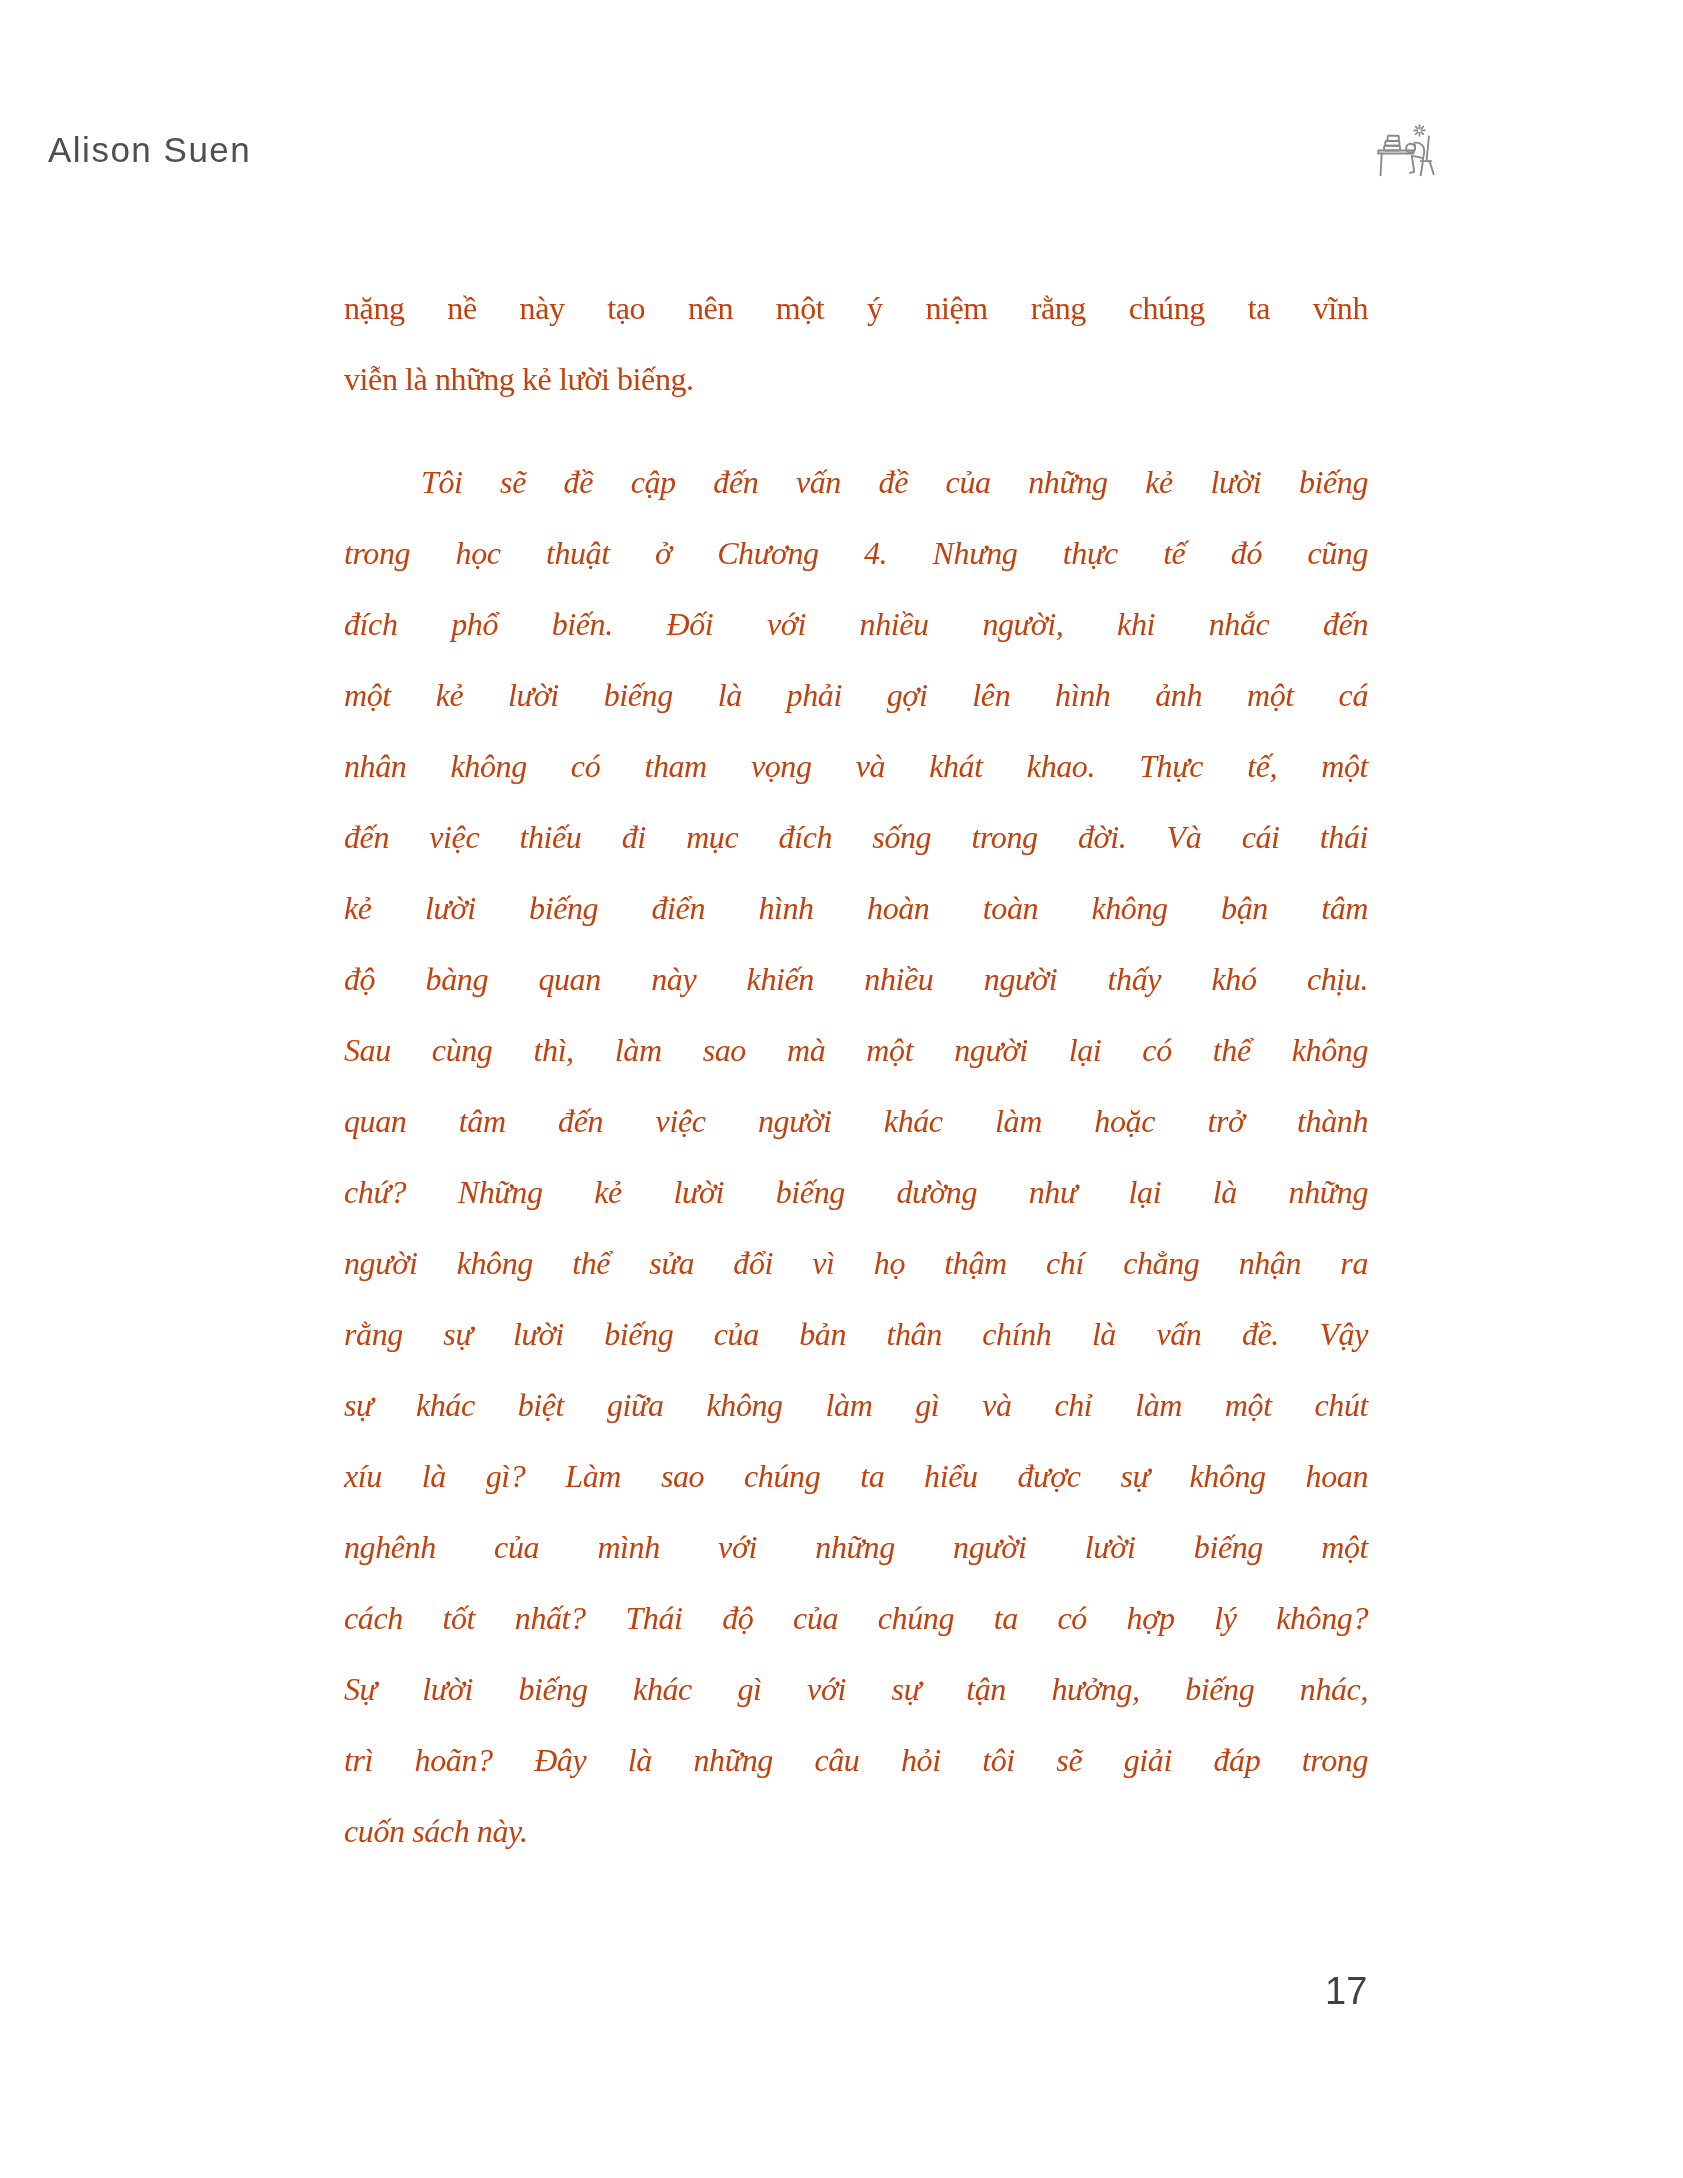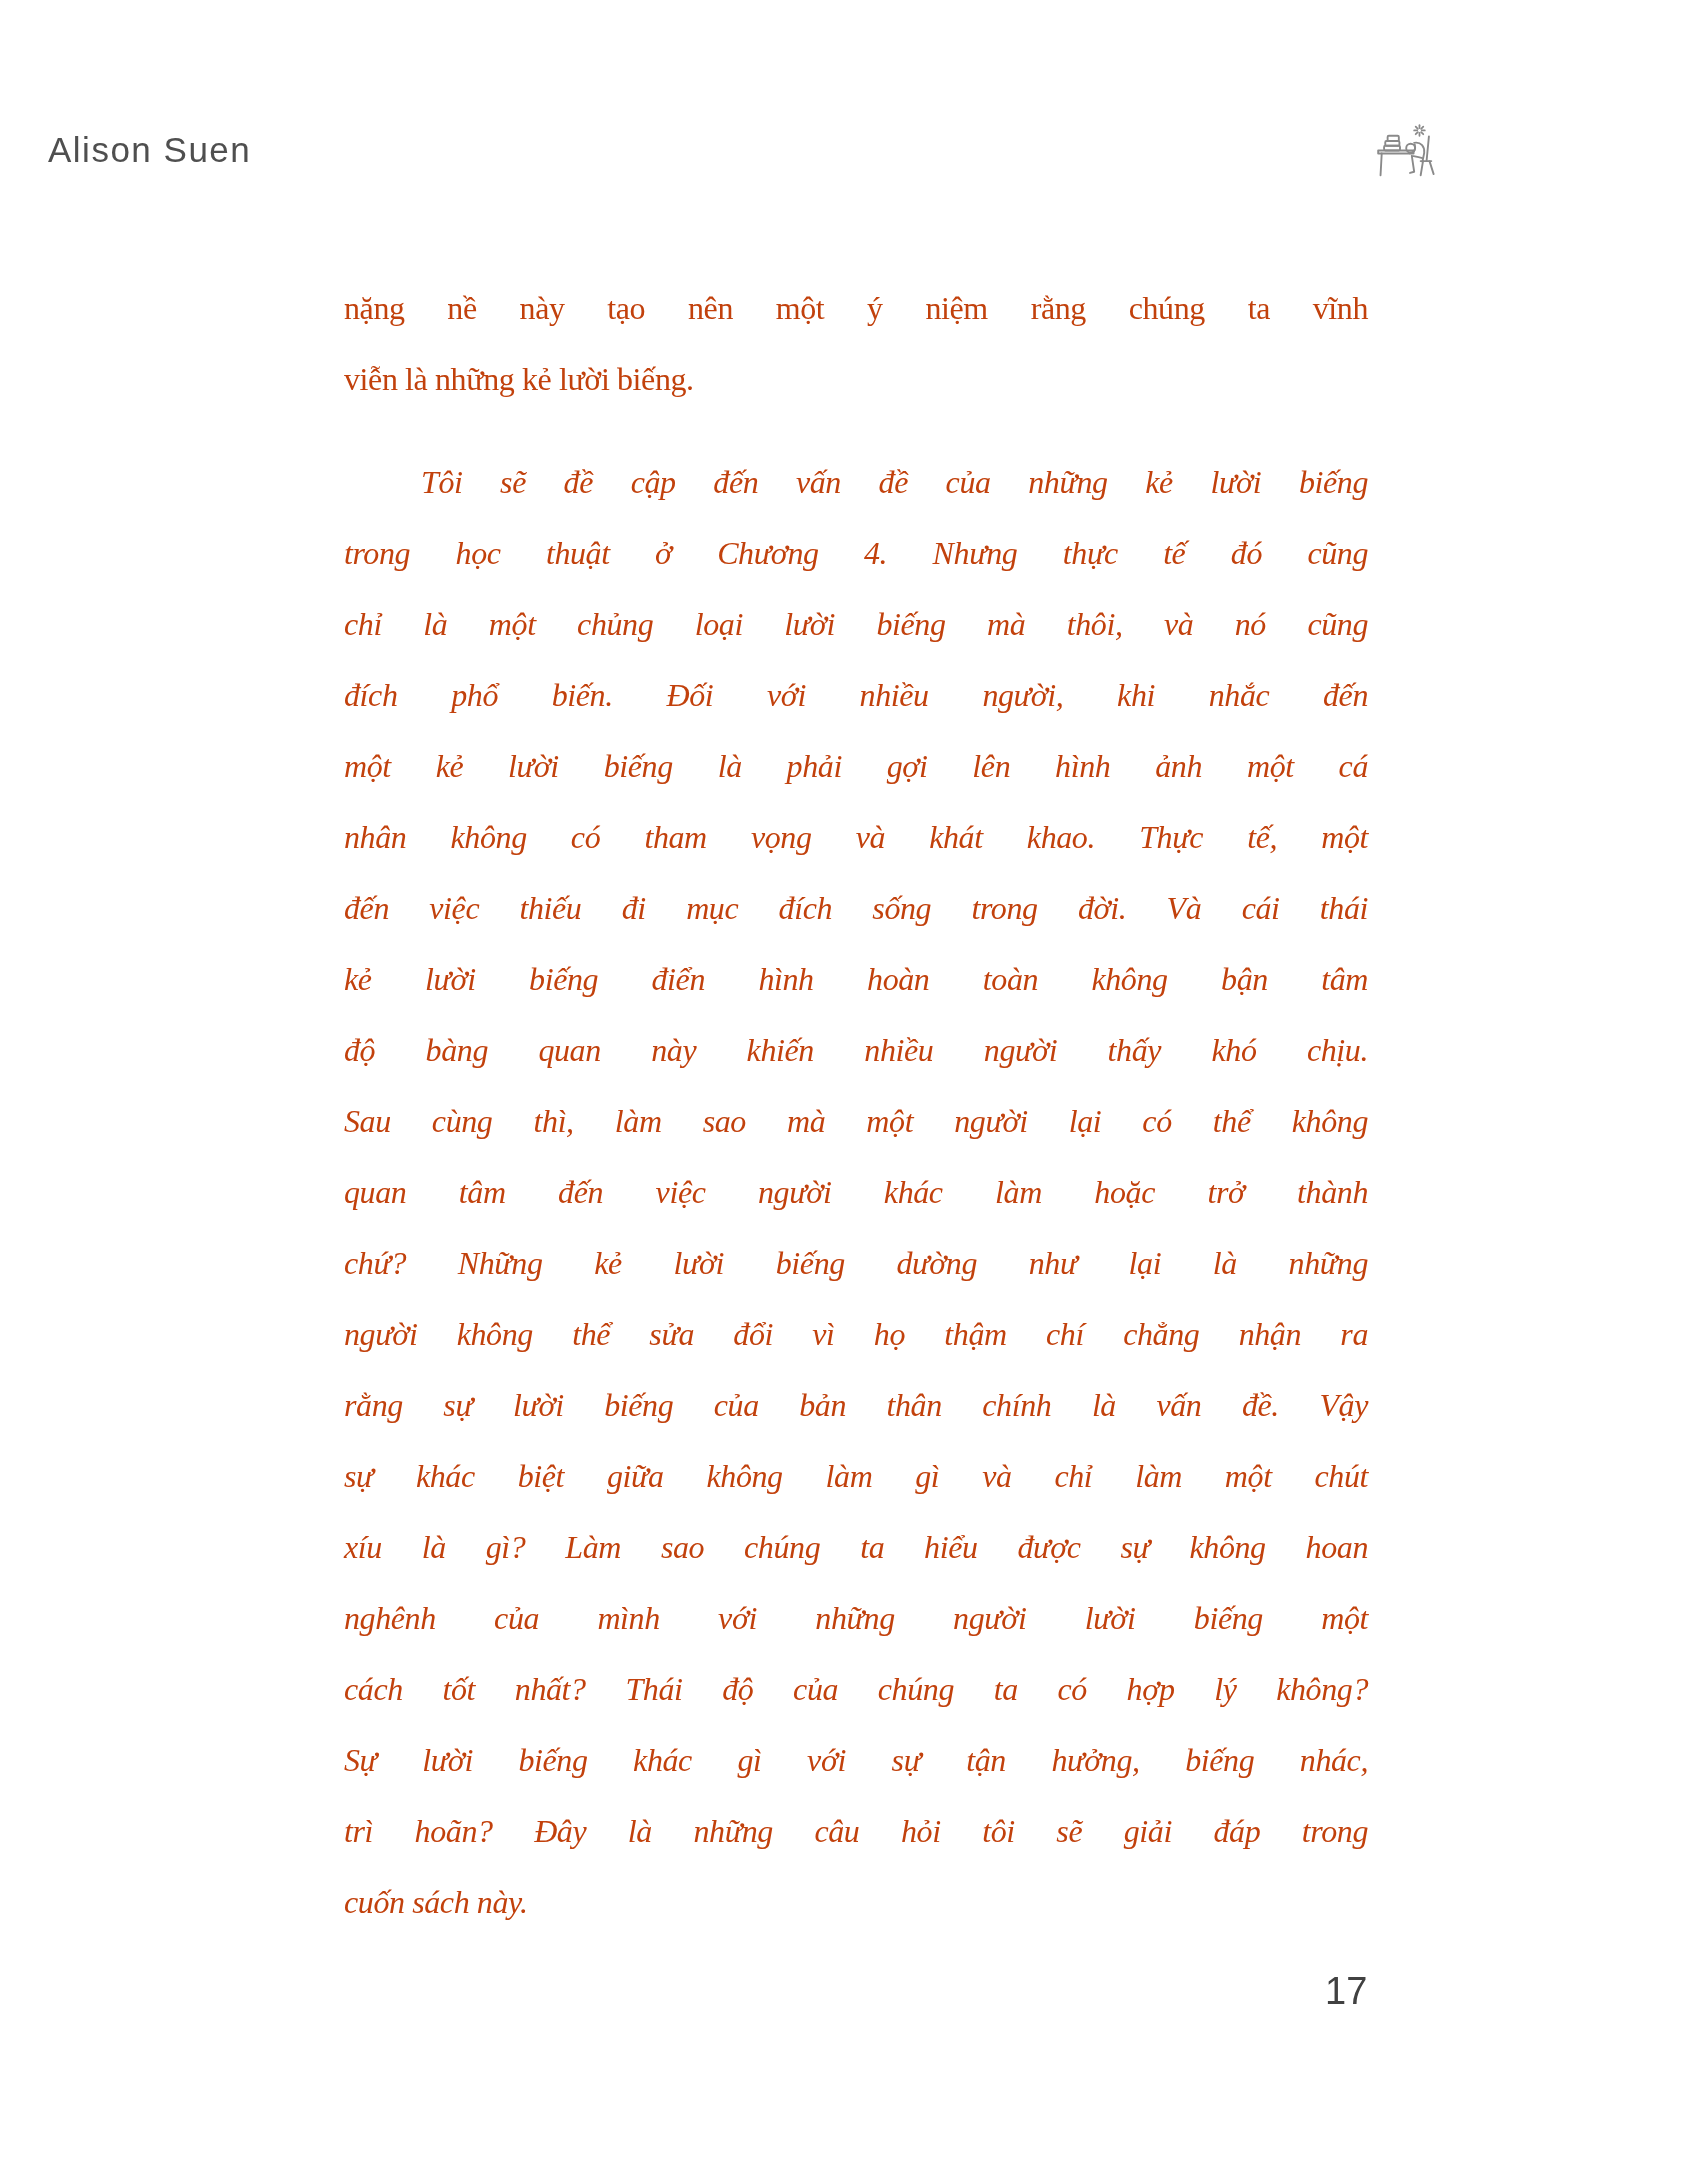--- a/index.html
+++ b/index.html
@@ -110,21 +110,20 @@
   </div>
 
   <div class="body-text">
       <div class="paragraph">
         <div class="line">nặng nề này tạo nên một ý niệm rằng chúng ta vĩnh</div>
         <div class="line last">viễn là những kẻ lười biếng.</div>
       </div>
       <div class="paragraph indent">
         <div class="line">Tôi sẽ đề cập đến vấn đề của những kẻ lười biếng</div>
         <div class="line">trong học thuật ở Chương 4. Nhưng thực tế đó cũng</div>
-        <div class="line">chỉ là một chủng loại lười biếng mà thôi, và nó cũng</div>
         <div class="line">đích phổ biến. Đối với nhiều người, khi nhắc đến</div>
         <div class="line">một kẻ lười biếng là phải gợi lên hình ảnh một cá</div>
         <div class="line">nhân không có tham vọng và khát khao. Thực tế, một</div>
         <div class="line">đến việc thiếu đi mục đích sống trong đời. Và cái thái</div>
         <div class="line">kẻ lười biếng điển hình hoàn toàn không bận tâm</div>
         <div class="line">độ bàng quan này khiến nhiều người thấy khó chịu.</div>
         <div class="line">Sau cùng thì, làm sao mà một người lại có thể không</div>
         <div class="line">quan tâm đến việc người khác làm hoặc trở thành</div>
         <div class="line">chứ? Những kẻ lười biếng dường như lại là những</div>
         <div class="line">người không thể sửa đổi vì họ thậm chí chẳng nhận ra</div>

